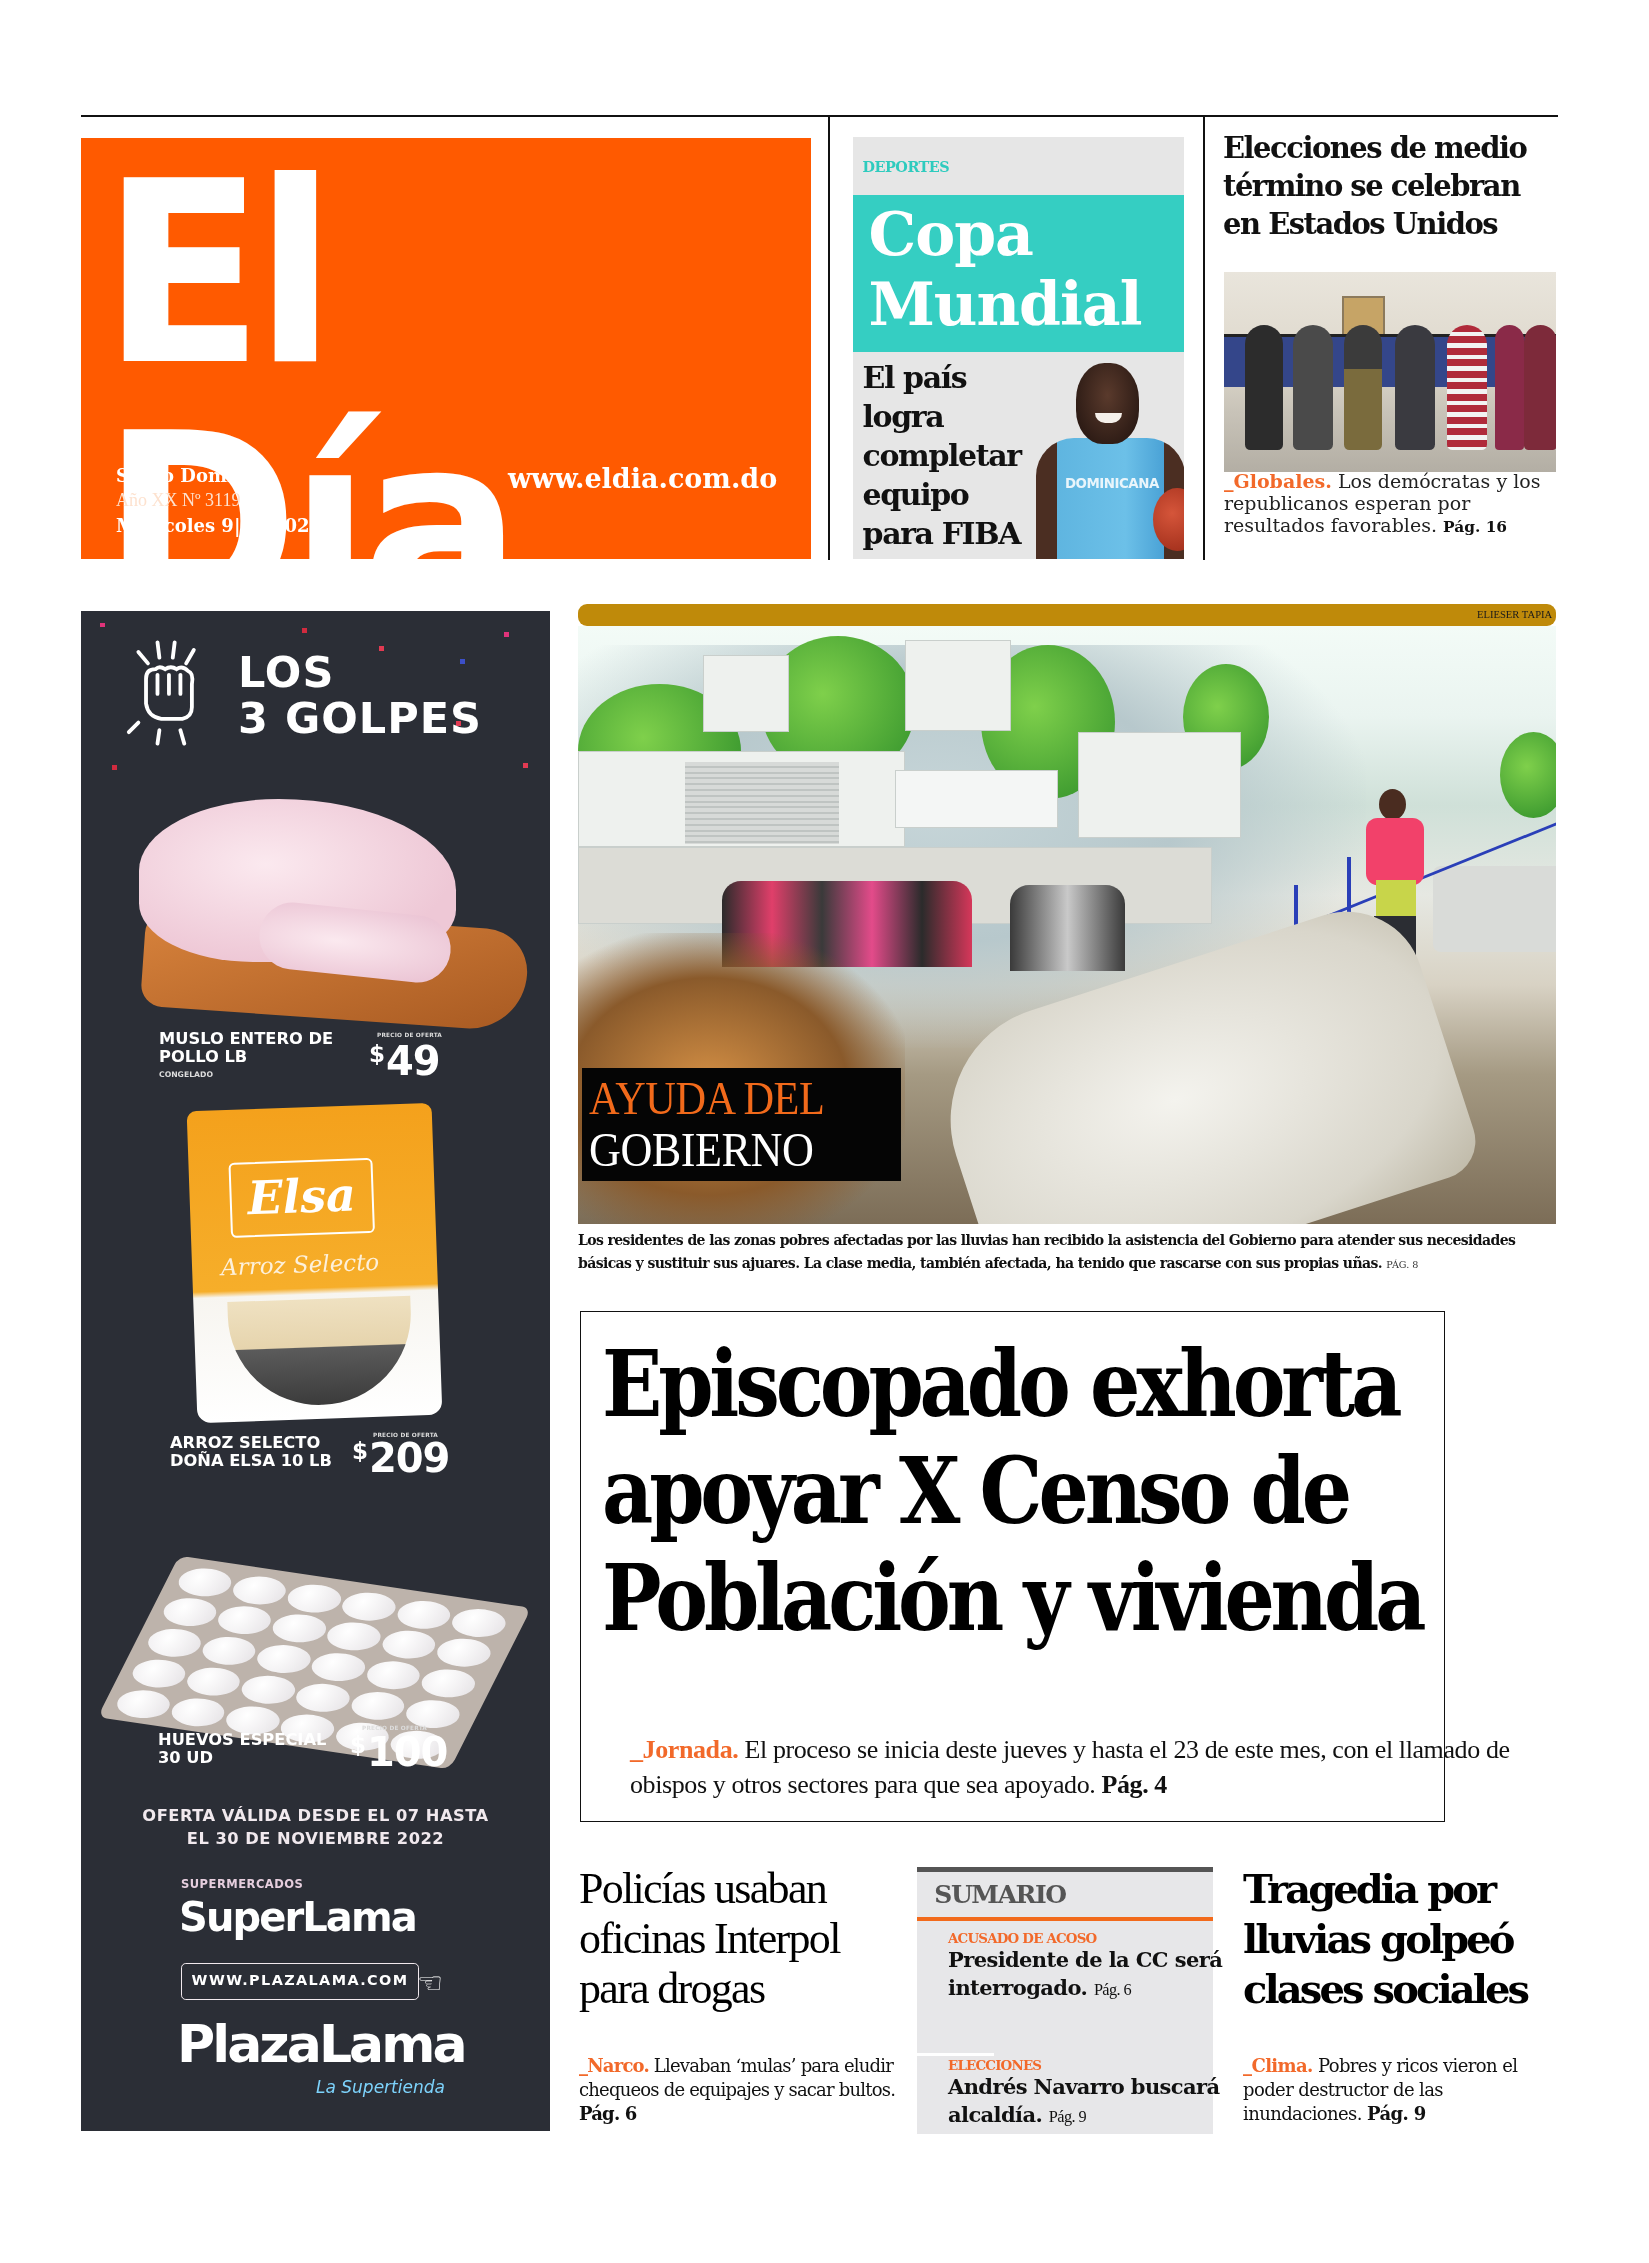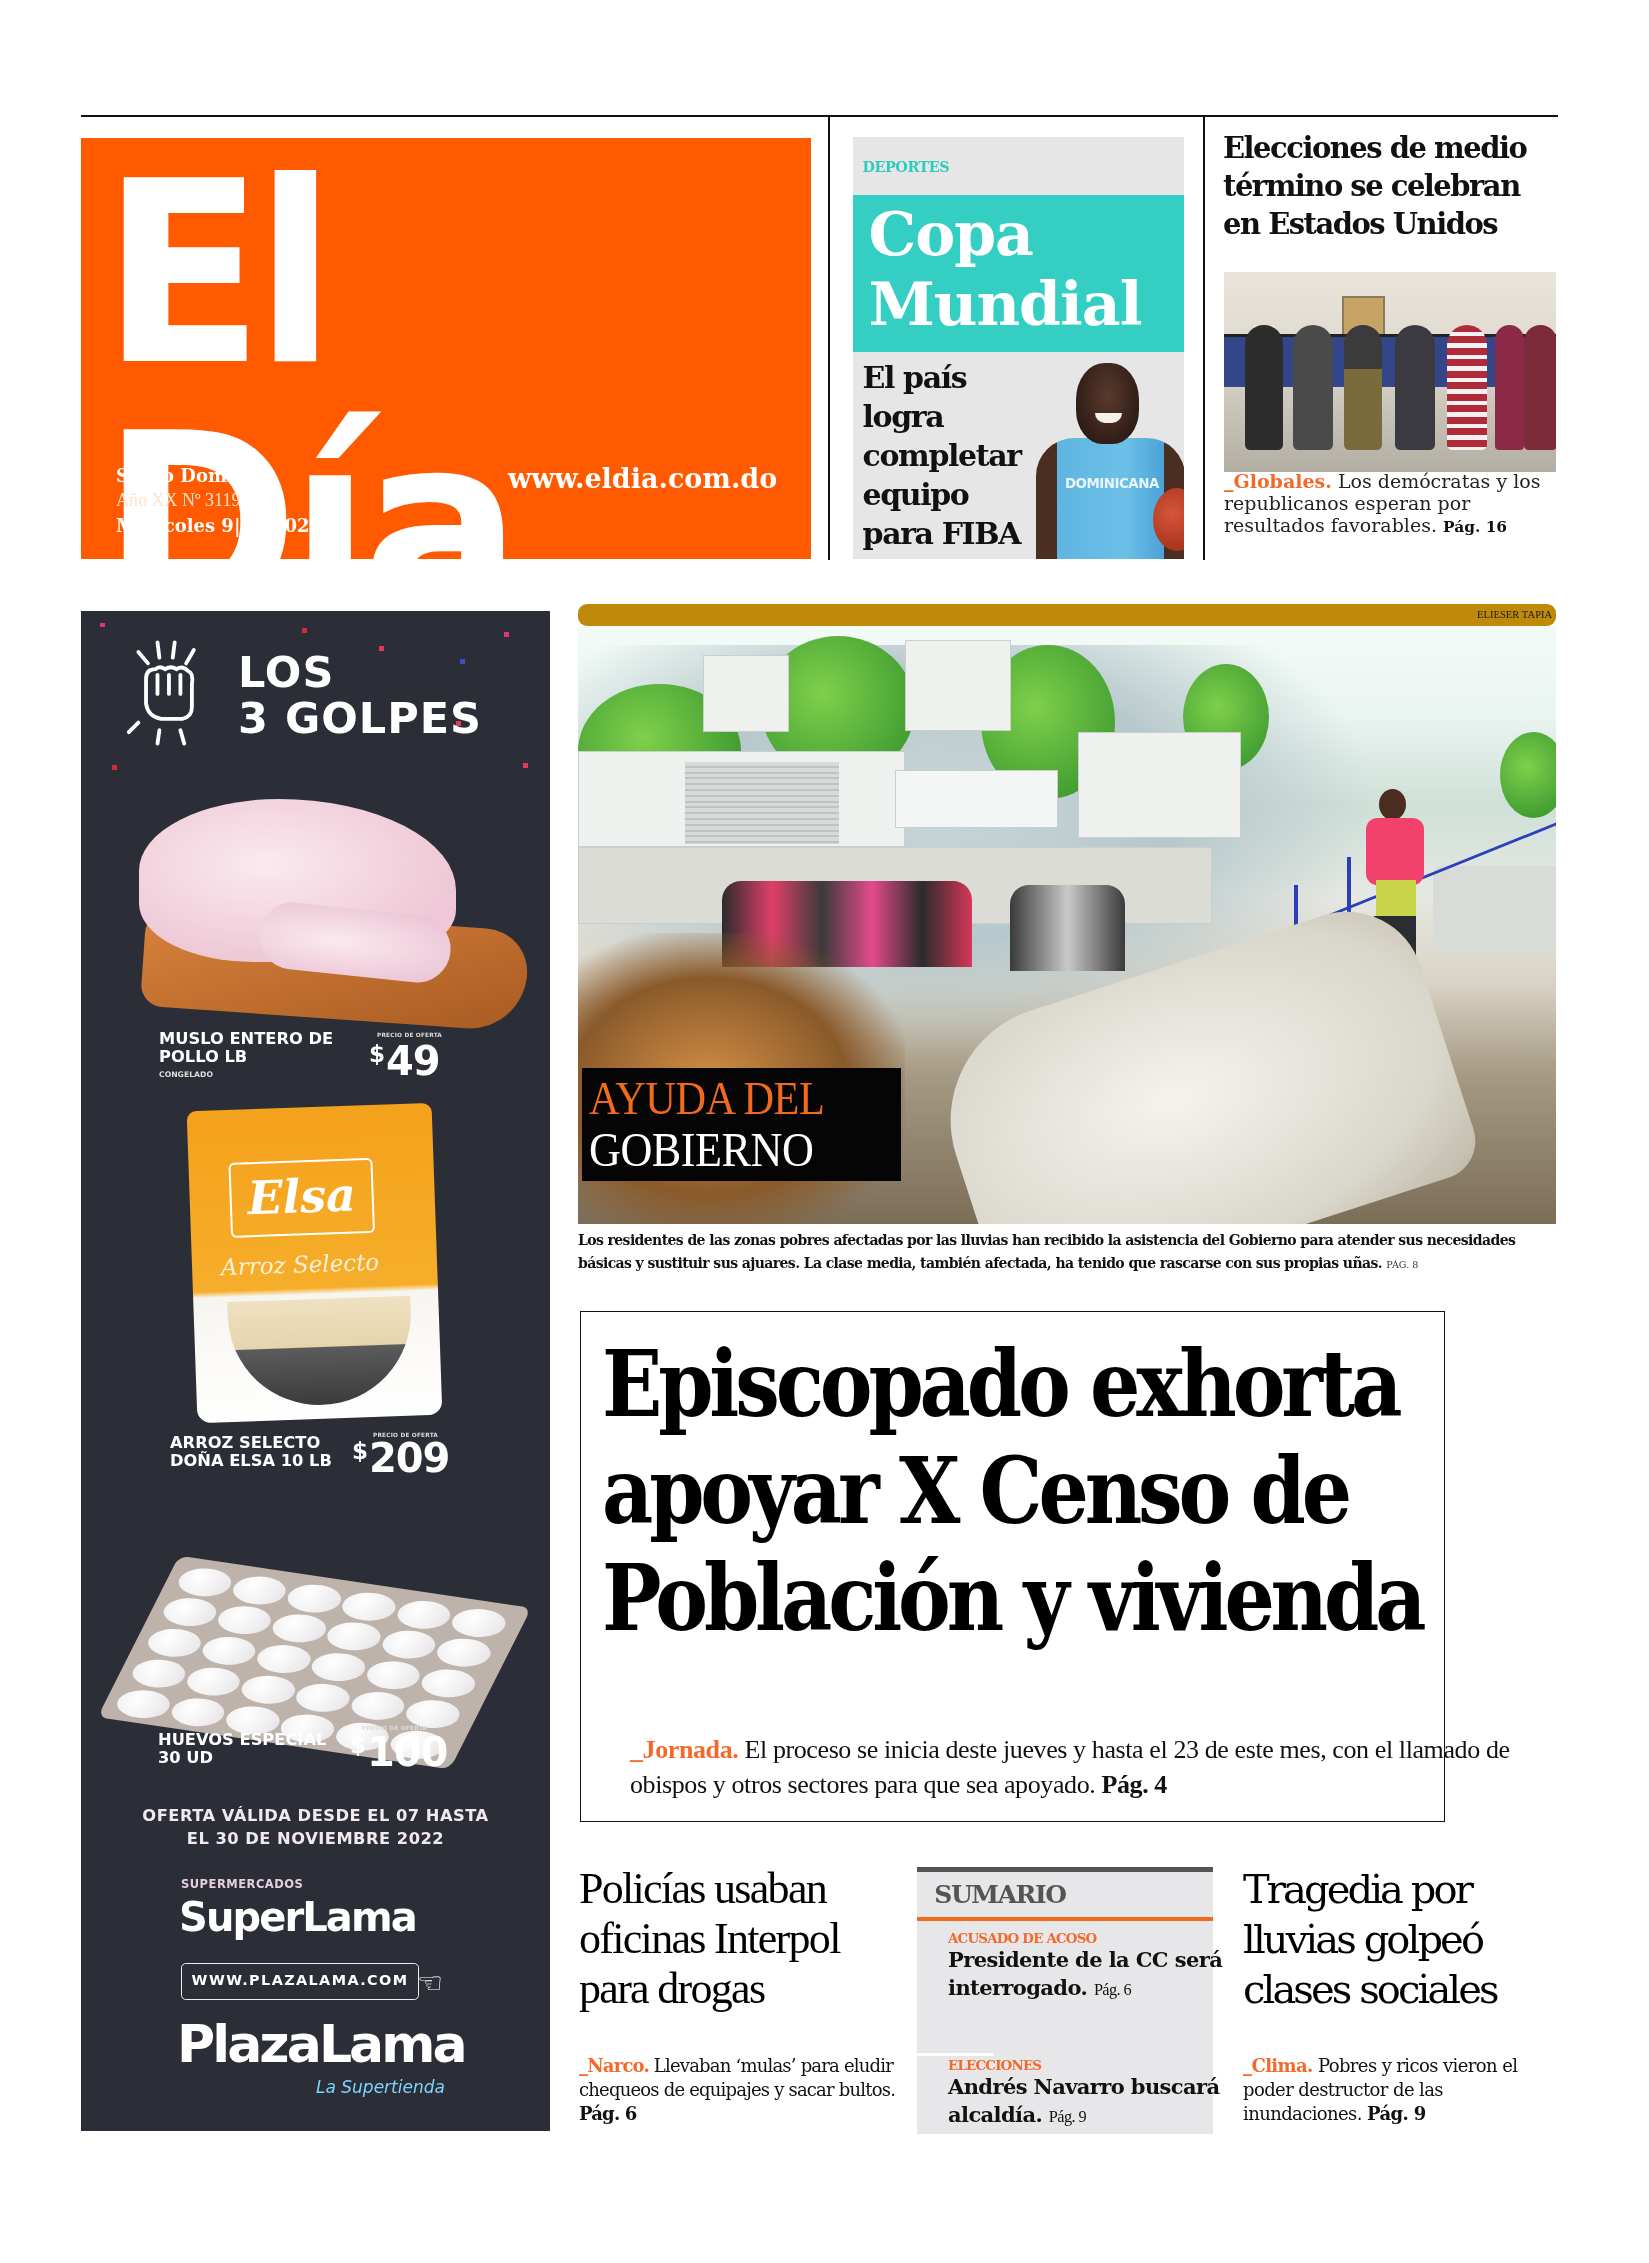--- a/index.html
+++ b/index.html
@@ -109,21 +109,21 @@
   .sumario { left: 917px; top: 1867px; width: 296px; height: 267px; background: #e7e7e9; }
   .sum-top { position: absolute; left: 0; top: 0; width: 296px; height: 4.8px; background: #555; }
   .sum-title { position: absolute; left: 17.3px; top: 13.4px; font-family: "DejaVu Serif", serif; font-weight: bold; font-size: 25px; color: #555; letter-spacing: -1.4px; }
   .sum-rule { position: absolute; left: 0; top: 50px; width: 296px; height: 3.8px; background: #f26a1b; }
   .sum-item { position: absolute; left: 31px; width: 279px; }
   .sum-kicker { font-family: "DejaVu Serif", serif; font-weight: bold; font-size: 13.4px; color: #f2692a; letter-spacing: -0.8px; }
   .sum-head { font-family: "DejaVu Serif", serif; font-weight: bold; font-size: 21px; line-height: 28px; color: #111; letter-spacing: -0.6px; }
   .sum-pg { font-weight: normal; font-family: "Liberation Serif", serif; font-size: 16.3px; }
   .sum-divider { position: absolute; left: 0; top: 131px; width: 77px; height: 2.9px; background: #fff; }
 
-  .b3-title { left: 1243px; top: 1864px; width: 317px; font-family: "DejaVu Serif", serif; font-weight: normal; font-size: 40px; line-height: 50px; color: #000; letter-spacing: -2.9px; }
+  .b3-title { left: 1243px; top: 1864px; width: 317px; font-family: "DejaVu Serif", serif; font-weight: bold; font-size: 40px; line-height: 50px; color: #000; letter-spacing: -2.9px; }
   .b3-blurb { left: 1243px; top: 2054px; width: 317px; font-family: "DejaVu Serif", serif; font-size: 18px; line-height: 24px; color: #111; letter-spacing: -0.6px; }
 </style>
 </head>
 <body>
 
 <div class="abs top-rule"></div>
 <div class="abs vrule" style="left:828px; top:116px; height:444px;"></div>
 <div class="abs vrule" style="left:1203px; top:116px; height:444px;"></div>
 
 <div class="abs masthead">

